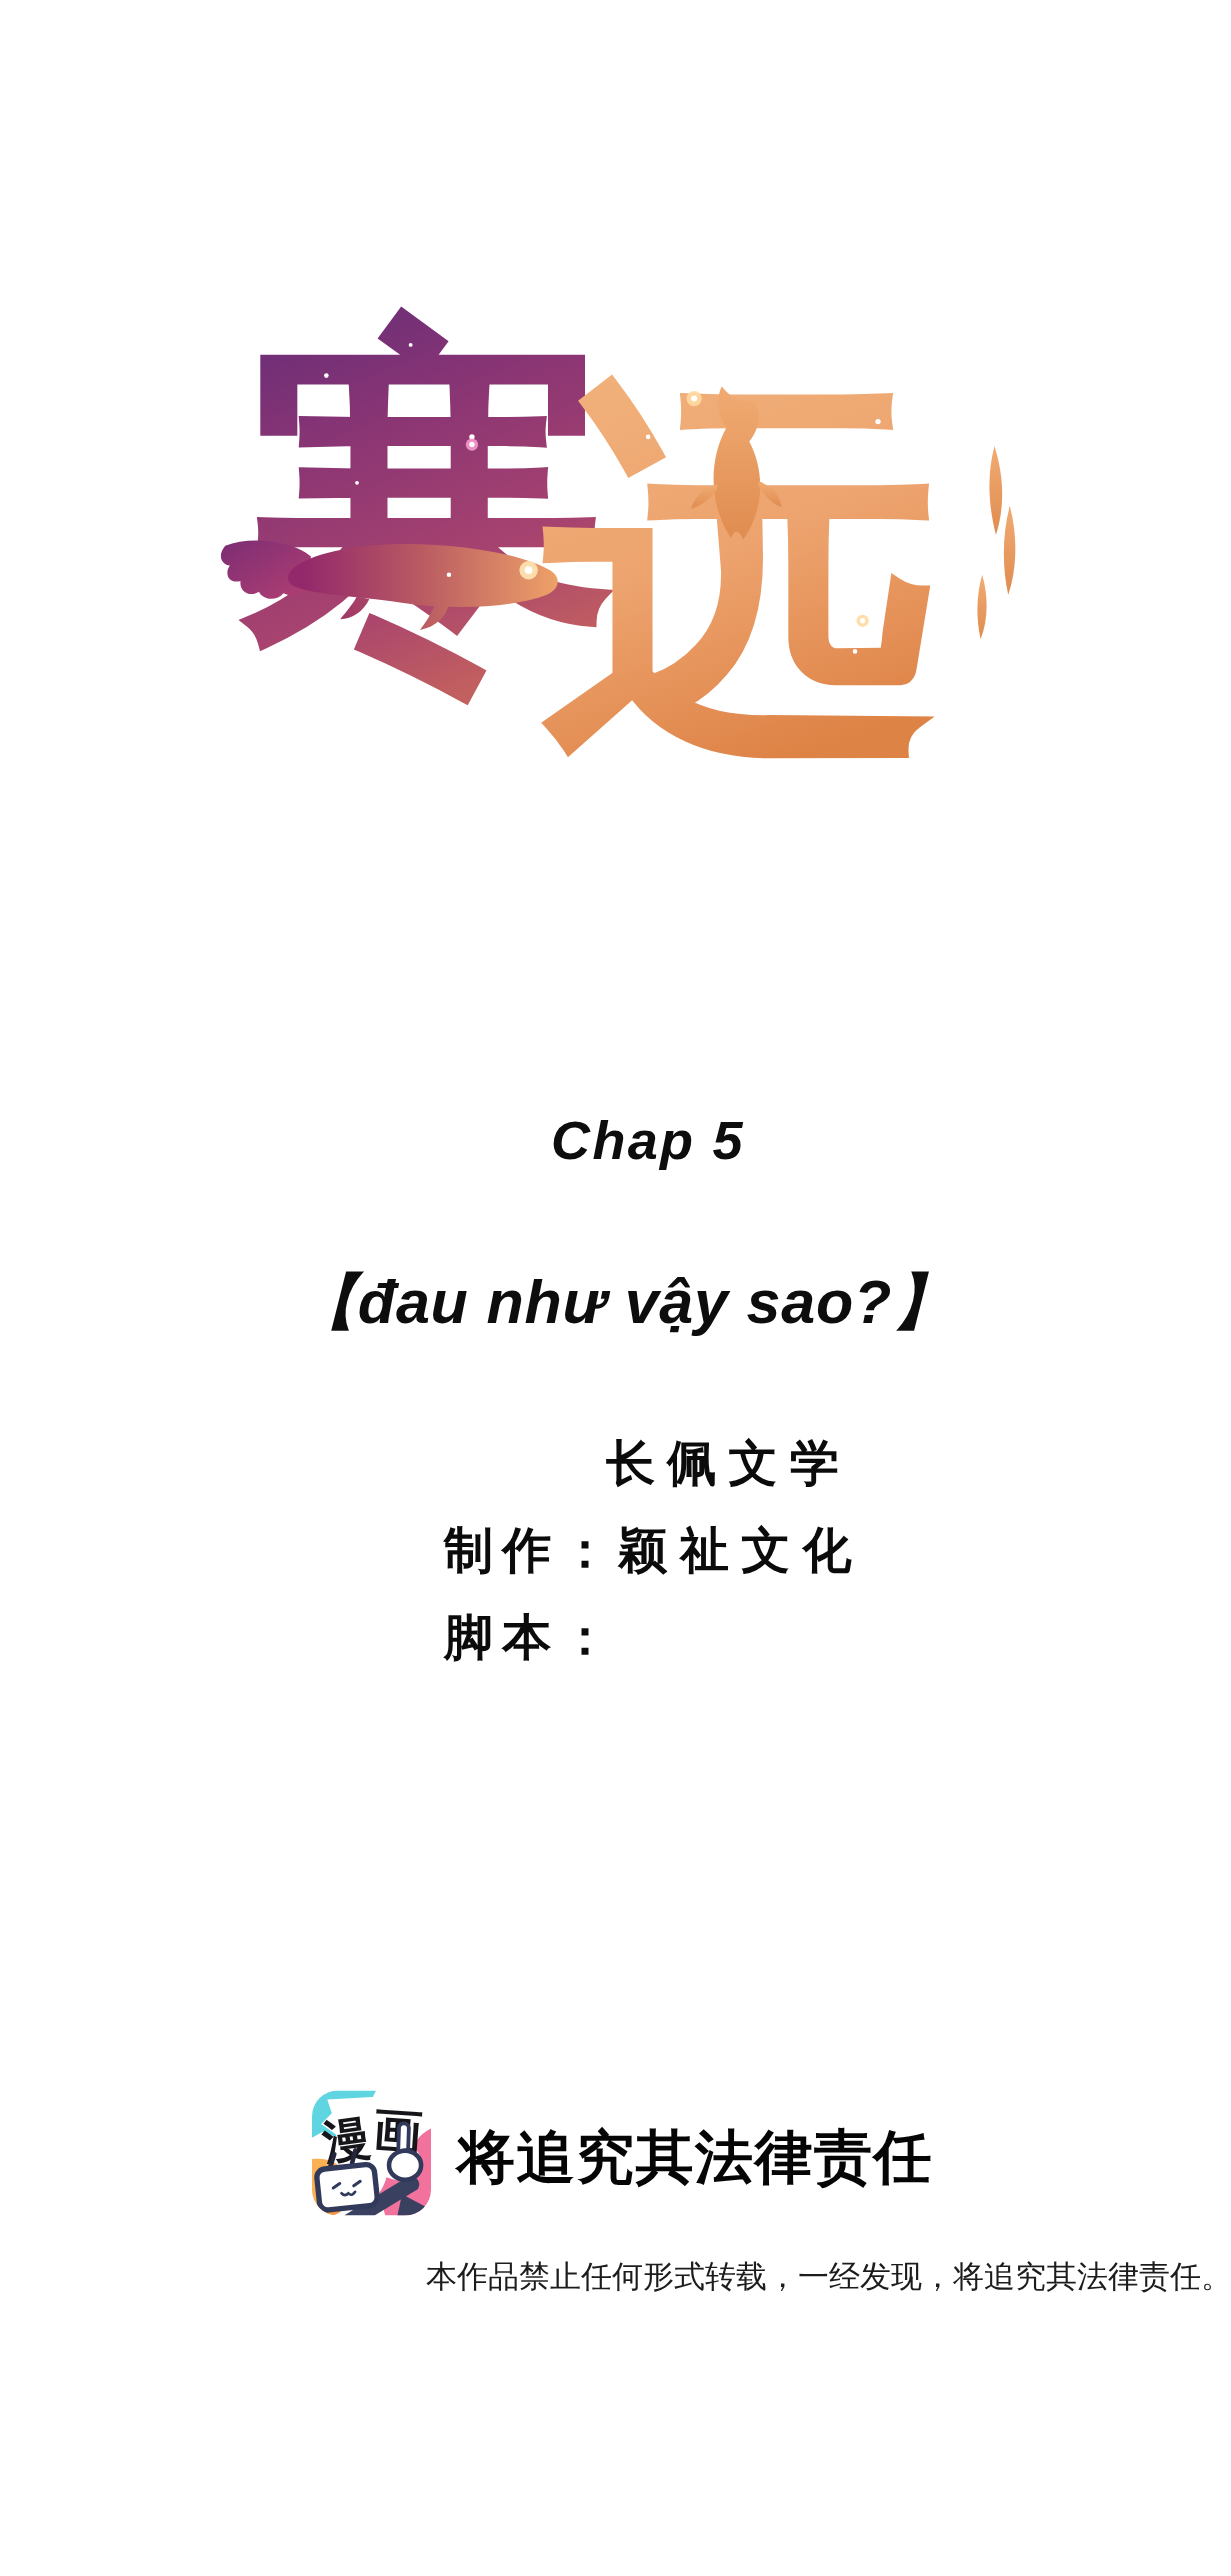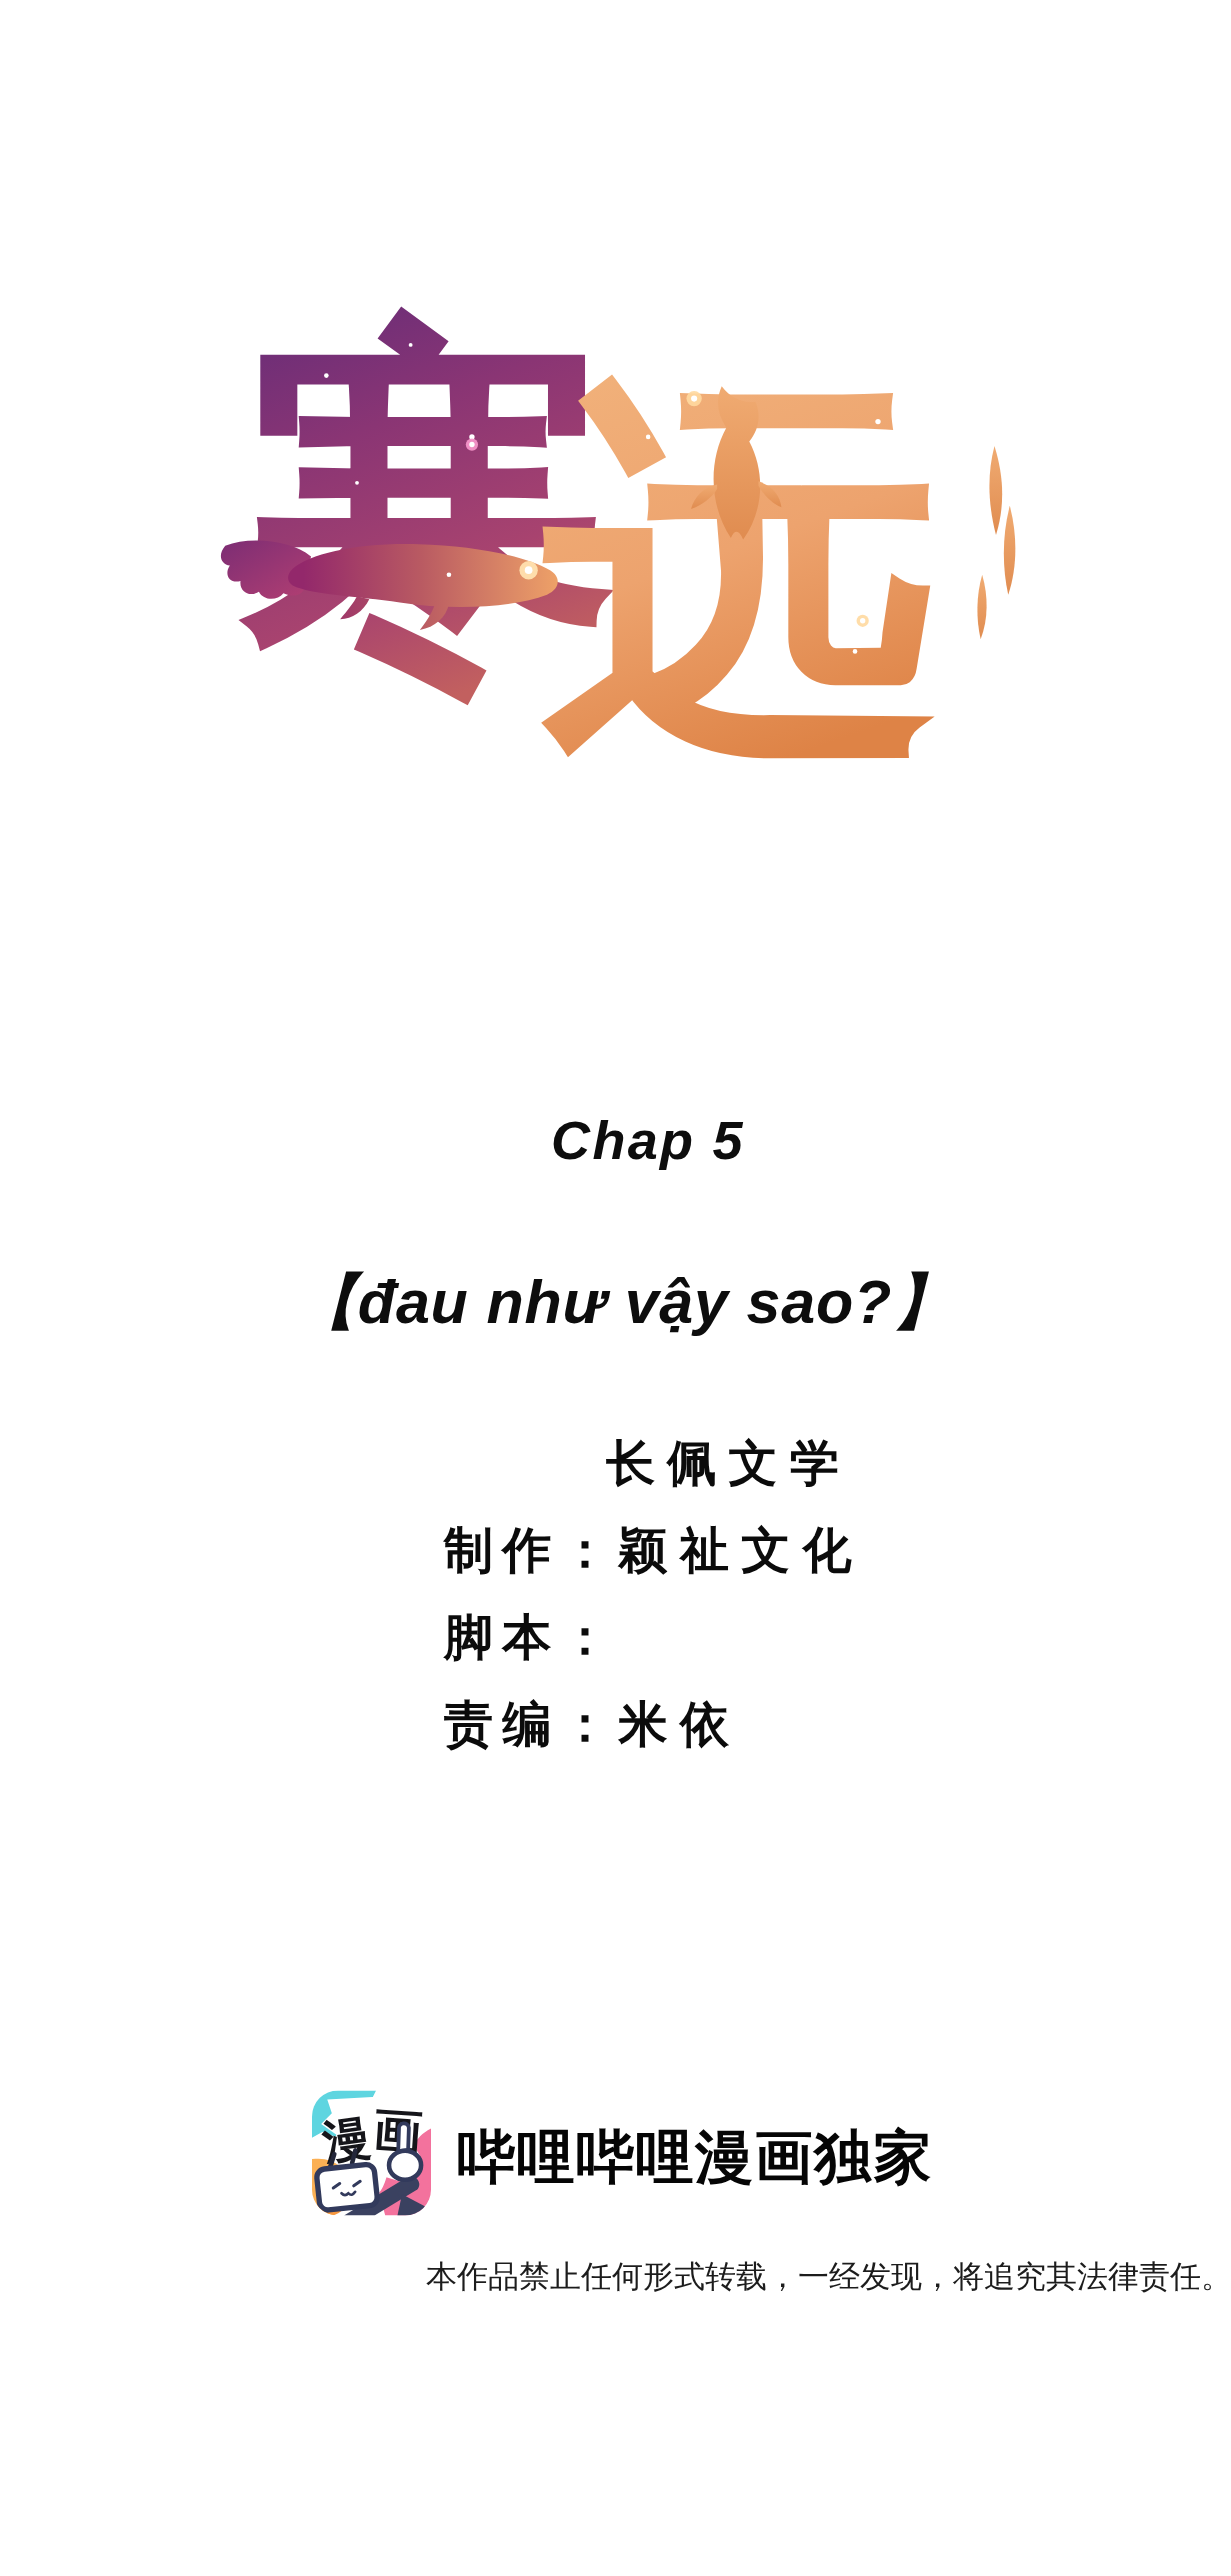--- a/index.html
+++ b/index.html
@@ -138,24 +138,20 @@
       <span class="credit-label"></span>
       <span class="credit-value">长佩文学</span>
     </div>
     <div class="credit-row">
       <span class="credit-label">制作：</span>
       <span class="credit-value">颖祉文化</span>
     </div>
     <div class="credit-row">
       <span class="credit-label">脚本：</span>
     </div>
-    <div class="credit-row">
-      <span class="credit-label">责编：</span>
-      <span class="credit-value">米依</span>
-    </div>
   </div>
 
   <div class="publisher-icon">
     <svg width="119" height="126" viewBox="0 0 156 164">
       <defs>
         <clipPath id="iconClip">
             <rect x="0" y="0" width="156" height="164" rx="34" ry="34"></rect>
           </clipPath>
       </defs>
       <g clip-path="url(#iconClip)">
@@ -187,18 +183,18 @@
           <path d="M26 100 L34 82" stroke="#23263a" stroke-width="6" stroke-linecap="round" fill="none"></path>
           <path d="M56 96 L62 80" stroke="#23263a" stroke-width="6" stroke-linecap="round" fill="none"></path>
           <rect x="8" y="100" width="76" height="54" rx="11" fill="#ffffff" stroke="#323a5c" stroke-width="7"></rect>
           <path d="M28 126 l9 -5" stroke="#323a5c" stroke-width="4" stroke-linecap="round" fill="none"></path>
           <path d="M64 121 l-9 5" stroke="#323a5c" stroke-width="4" stroke-linecap="round" fill="none"></path>
           <path d="M38 134 q4 5 9 1 q4 5 9 -1" stroke="#323a5c" stroke-width="3.5" stroke-linecap="round" fill="none"></path>
         </g>
       </g>
     </svg>
   </div>
-  <div class="publisher-name">哔哩哔哩漫画独家</div>
+  <div class="publisher-name">将追究其法律责任</div>
 
   <div class="disclaimer">本作品禁止任何形式转载，一经发现，将追究其法律责任。</div>
 
 </div>
 
 
 </body></html>

